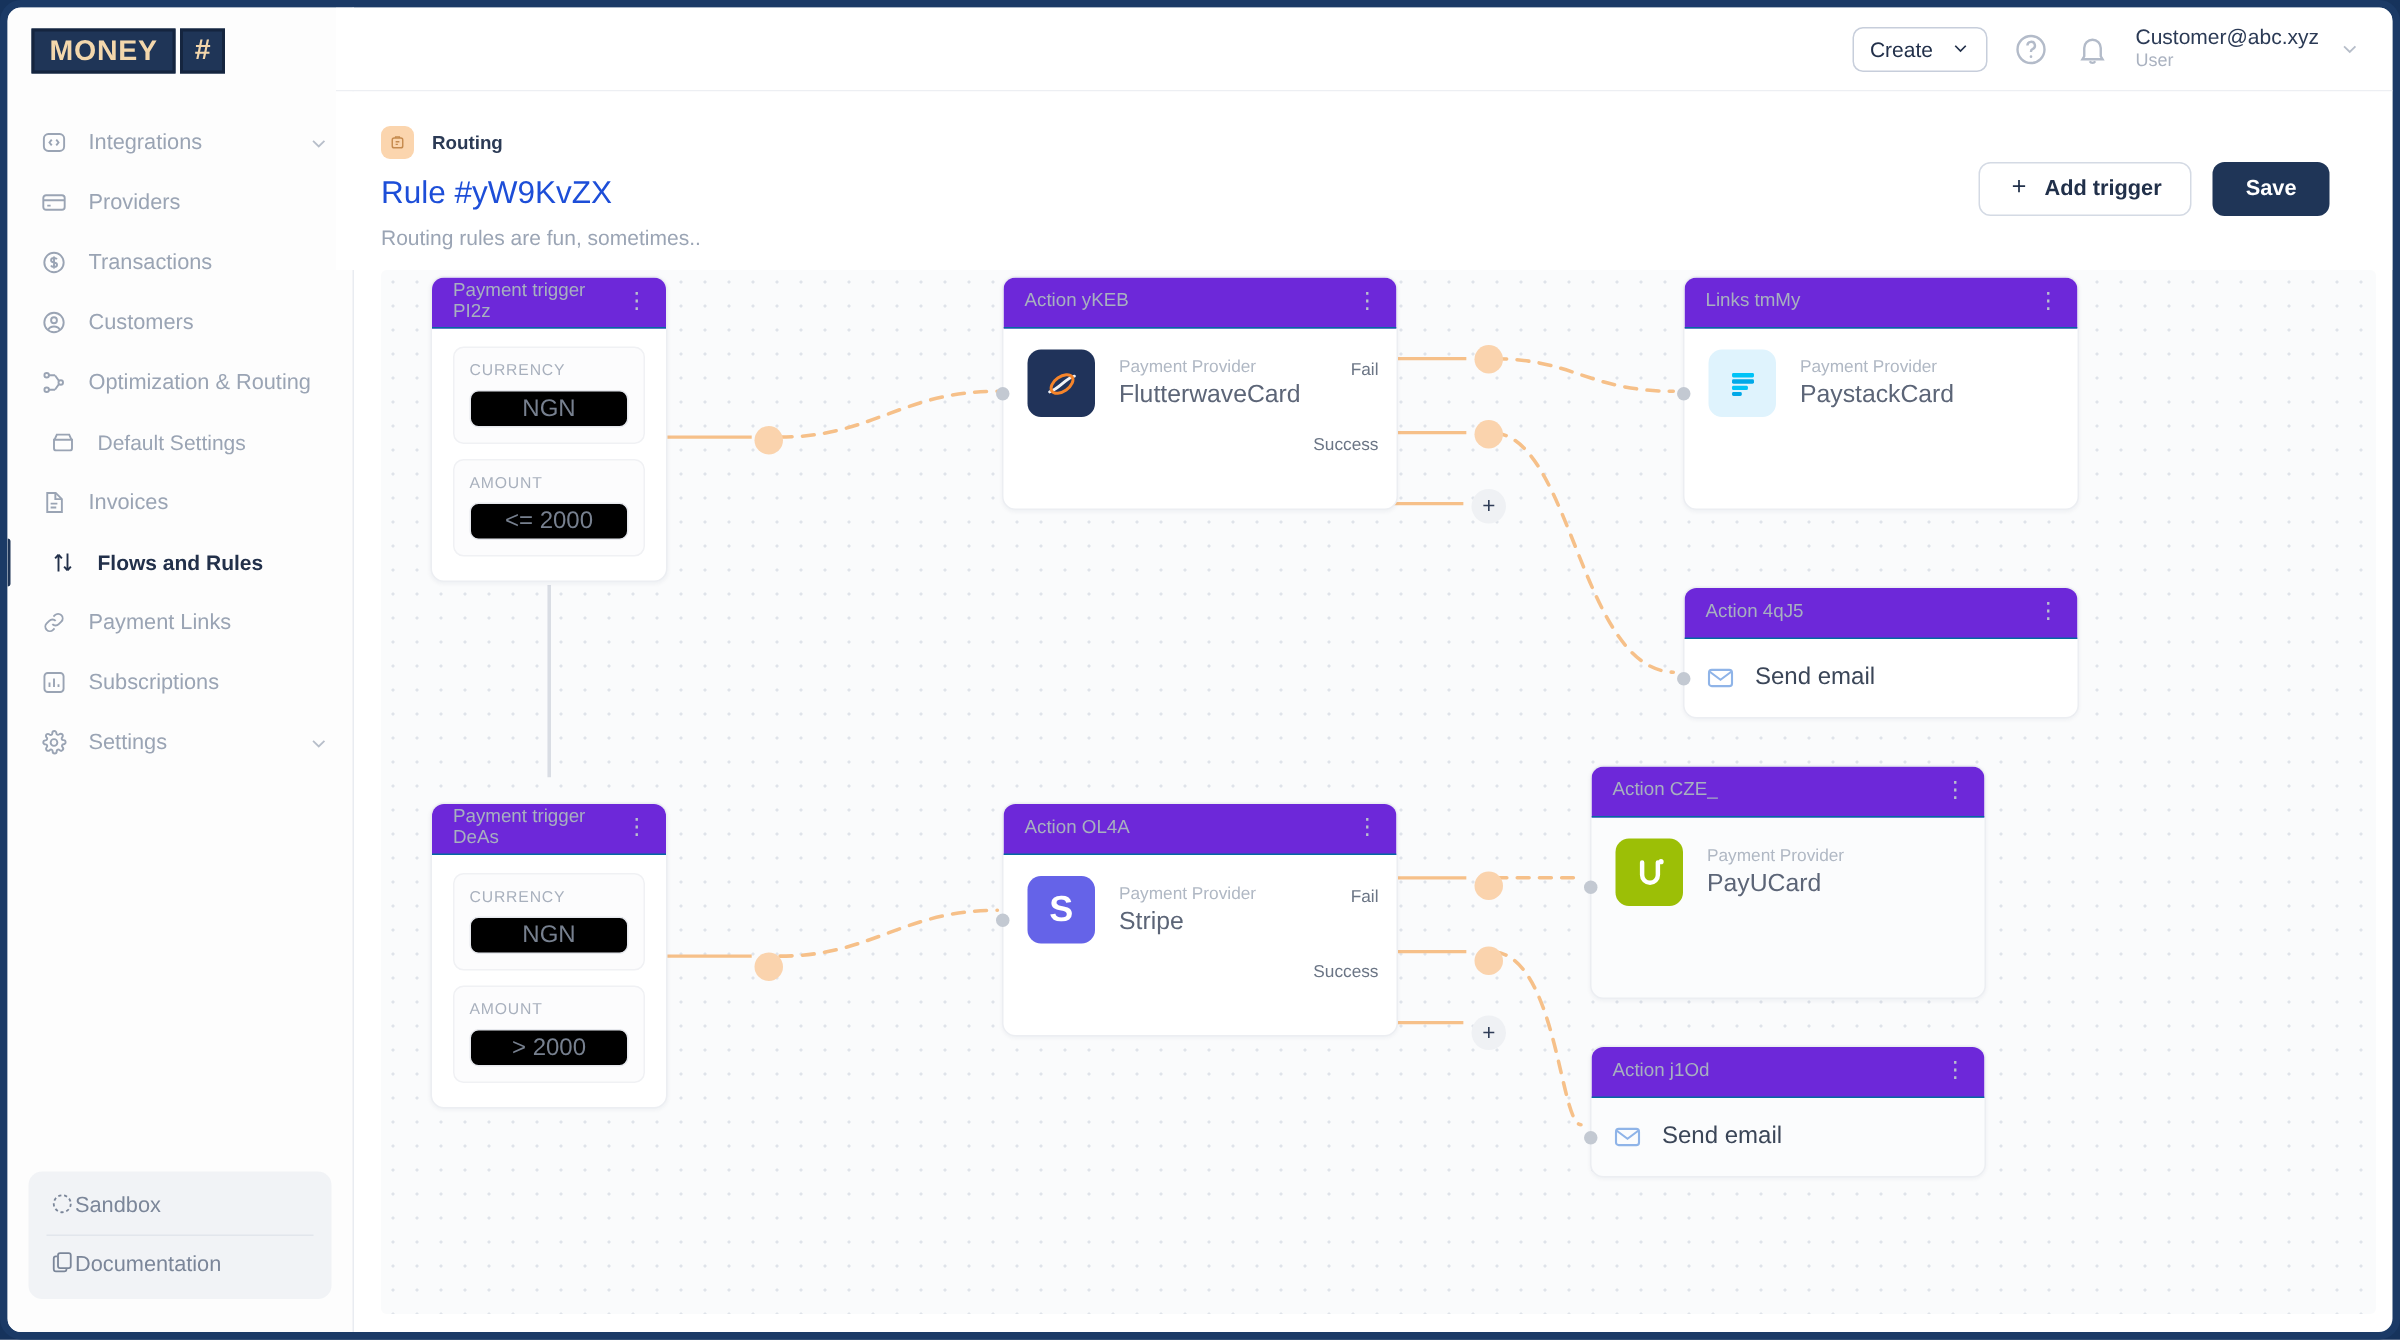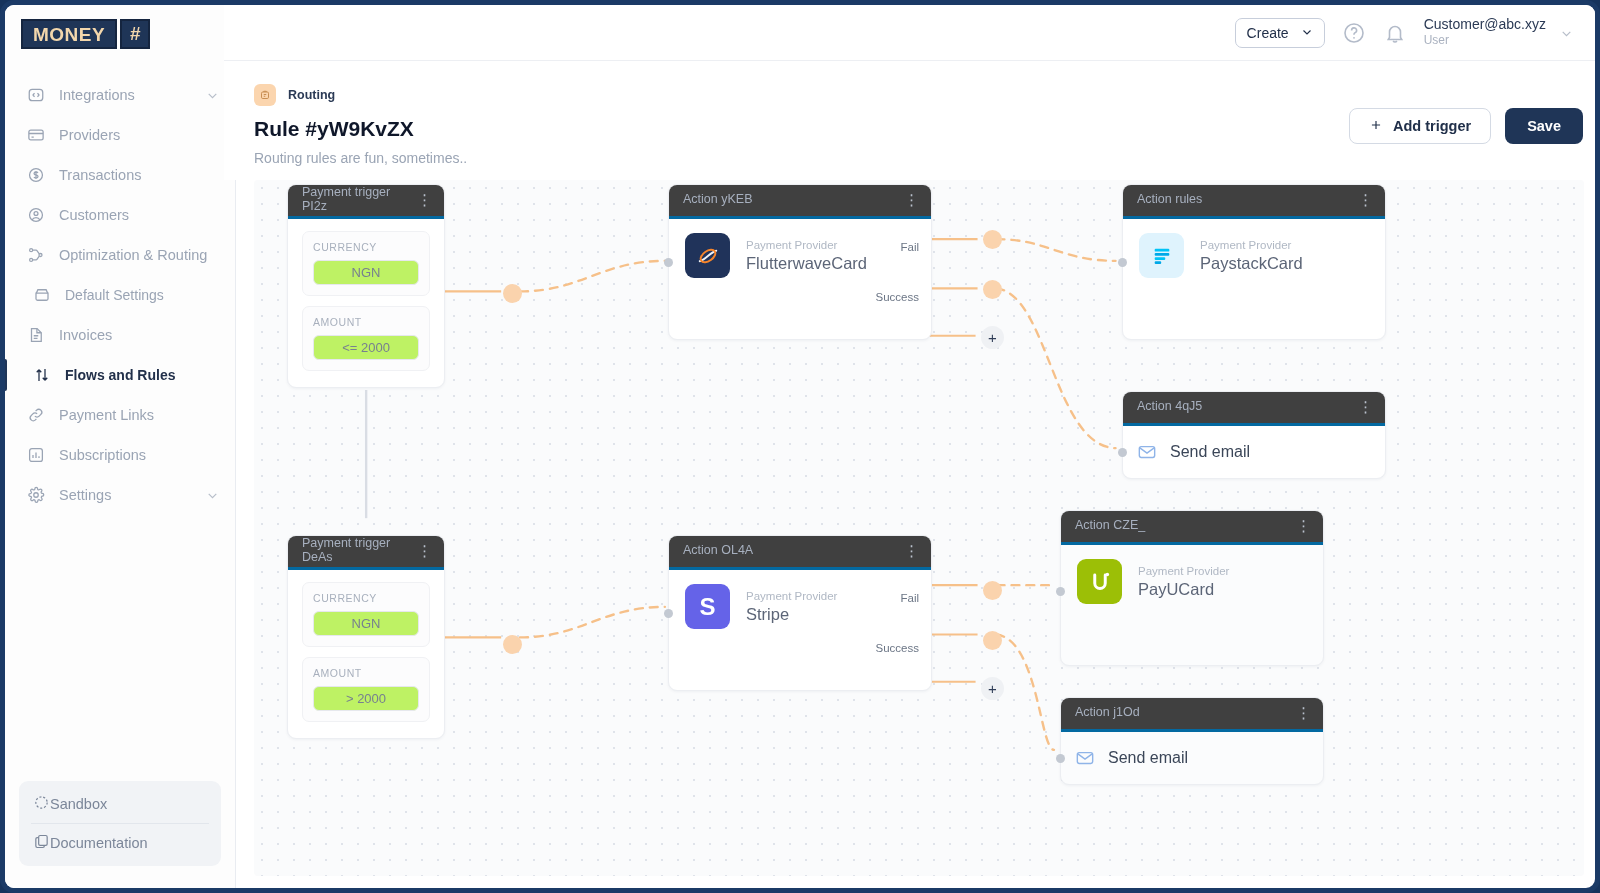--- a/index.html
+++ b/index.html
@@ -96,24 +96,24 @@
     background: #fff; padding: 23px 26px 0 30px;
   }
   .crumb { display: flex; align-items: center; gap: 12px; }
   .crumb-ico {
     width: 22px; height: 22px; border-radius: 6px;
     background: #fbd5ae; display: flex; align-items: center; justify-content: center;
     color: #c58a4e;
   }
   .crumb-ico svg { width: 12px; height: 12px; }
   .crumb-label { font-size: 12.5px; color: #2b3a55; font-weight: 600; }
-  .page-title { margin-top: 11px; font-size: 21px; font-weight: 700; color: #0f172a; }
+  .page-title { margin-top: 11px; font-size: 21px; font-weight: 400; color: #1d4ed8; }
   .page-sub { margin-top: 9px; font-size: 14px; color: #9aa4b4; }
   .head-actions {
-    position: absolute; right: 12px; top: 47px; display: flex; gap: 14px; align-items: center;
+    position: absolute; right: 42px; top: 47px; display: flex; gap: 14px; align-items: center;
   }
   .btn-outline {
     display: flex; align-items: center; gap: 10px;
     height: 36px; padding: 0 19px; border-radius: 8px;
     border: 1px solid #d4dae4; background: #fff;
     font-size: 14.5px; color: #21304a; font-weight: 600; cursor: pointer;
   }
   .btn-primary {
     height: 36px; padding: 0 22px; border-radius: 8px;
     background: #1f3557; color: #fff; border: none;
@@ -132,40 +132,40 @@
   }
   .edges { position: absolute; inset: 0; width: 100%; height: 100%; pointer-events: none; }
 
   .node {
     position: absolute; background: #fff;
     border-radius: 9px; border: 1px solid #eceef2;
     box-shadow: 0 1px 3px rgba(25,40,70,.05);
     overflow: hidden;
   }
   .node-head {
-    height: 34px; background: #404040; border-bottom: 3px solid #0369a1;
+    height: 34px; background: #6d28d9; border-bottom: 1px solid #0369a1;
     display: flex; align-items: center; justify-content: space-between;
     padding: 0 12px 3px 14px;
   }
   .node-title { font-size: 12.5px; color: #a7b0bf; }
   .dots { color: #b9c0cc; font-size: 15px; letter-spacing: 0; cursor: pointer; line-height: 1; }
   .node-body { padding: 14px; }
 
   .trigger { width: 158px; }
   .trigger .node-body { padding: 12px 14px 16px; }
   .field {
     background: #fcfcfd; border: 1px solid #f0f1f4; border-radius: 7px;
     padding: 9px 10px 10px; margin-bottom: 10px;
   }
   .field:last-child { margin-bottom: 0; }
   .field-label { font-size: 10.5px; letter-spacing: .55px; color: #a8b0bd; margin-bottom: 7px; }
   .field-value {
-    background: #bef264; border: 1px solid #e6e8ed; border-radius: 6px;
+    background: #000000; border: 1px solid #e6e8ed; border-radius: 6px;
     height: 25px; display: flex; align-items: center; justify-content: center;
-    font-size: 13px; color: #77808f;
+    font-size: 16px; color: #77808f;
   }
 
   .action { width: 264px; }
   .action .node-body { padding: 0; height: 120px; position: relative; }
   .prov-row { display: flex; align-items: center; gap: 16px; padding: 14px 0 0 16px; }
   .prov-logo {
     width: 45px; height: 45px; border-radius: 9px; flex: none;
     display: flex; align-items: center; justify-content: center;
   }
   .prov-sub { font-size: 11.5px; color: #b0b8c4; margin-bottom: 3px; }
@@ -499,21 +499,21 @@
       </div>
     </div>
     <div class="port-dot" style="left:729px; top:50px;"></div>
     <div class="port-dot" style="left:729px; top:100px;"></div>
     <div class="port-plus" style="left:727px; top:146px;">+</div>
     <div class="in-dot" style="left:410px; top:78px;"></div>
     <div class="port-dot" style="left:249px; top:104px;"></div>
 
     <div class="node action" style="left:868px; top:4px;">
       <div class="node-head">
-        <span class="node-title">Action rules</span>
+        <span class="node-title">Links tmMy</span>
         <span class="dots">⋮</span>
       </div>
       <div class="node-body">
         <div class="prov-row">
           <div class="prov-logo" style="background:#dff3fd;">
             <svg width="26" height="26" viewBox="0 0 32 32">
               <rect x="7" y="7" width="18" height="3.6" rx="1.2" fill="#00c3f7"></rect>
               <rect x="7" y="12.2" width="18" height="3.6" rx="1.2" fill="#00a8e8"></rect>
               <rect x="7" y="17.4" width="13" height="3.6" rx="1.2" fill="#00c3f7"></rect>
               <rect x="7" y="22.6" width="8" height="3.2" rx="1.2" fill="#00a8e8"></rect>

